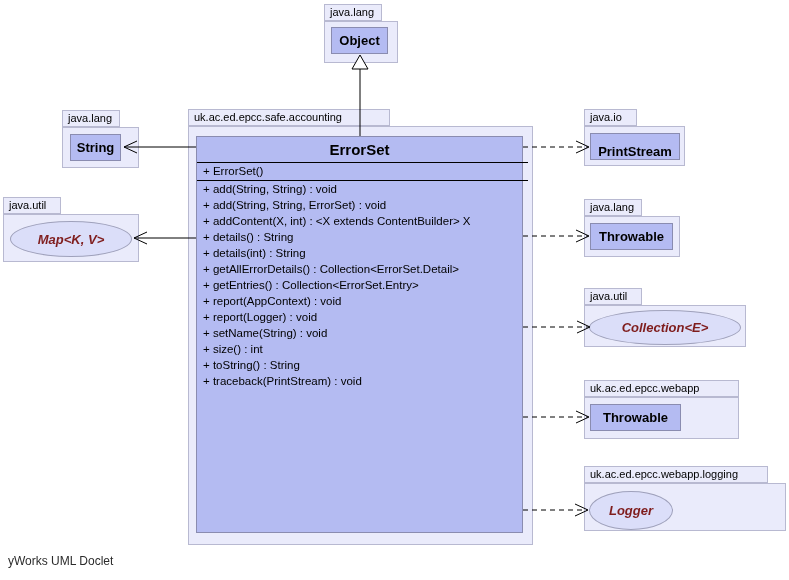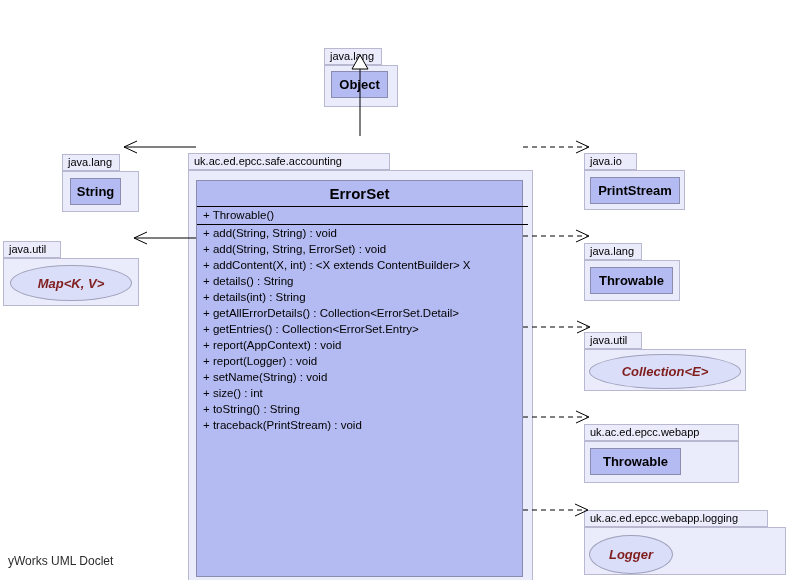--- a/index.html
+++ b/index.html
@@ -1,21 +1,21 @@
 <!DOCTYPE html>
 <html><head>
 <meta charset="utf-8">
 <style>
   html,body{margin:0;padding:0;background:#fff;}
   #canvas{
     position:relative;width:789px;height:580px;background:#ffffff;
     font-family:"Liberation Sans",sans-serif;overflow:hidden;
     outline:1px solid #d8d8e0;
   }
-  .abs{position:absolute;box-sizing:border-box;margin-top:44px;}
+  .abs{position:absolute;box-sizing:border-box;}
   .pkg-tab{
     background:#eaebfb;border:1px solid #b8b9d1;
     font-size:11px;line-height:15px;color:#000;
     padding-left:5px;white-space:nowrap;overflow:hidden;
   }
   .pkg-body{background:#eaebfb;border:1px solid #b8b9d1;}
   .cls{
     background:#b4bbf2;border:1px solid #8a8cb0;color:#000;
     font-size:13px;font-weight:bold;text-align:center;white-space:nowrap;
     display:flex;align-items:center;justify-content:center;
@@ -68,41 +68,41 @@
   <div class="abs pkg-body" style="left:3px;top:214px;width:136px;height:48px;"></div>
   <div class="abs pkg-tab" style="left:3px;top:197px;width:58px;height:17px;"><span>java.util</span></div>
   <div class="abs iface" style="left:10px;top:221px;width:122px;height:36px;">
       <span>Map&lt;K, V&gt;</span>
     </div>
 
   <div class="abs pkg-body" style="left:188px;top:126px;width:345px;height:419px;"></div>
   <div class="abs pkg-tab" style="left:188px;top:109px;width:202px;height:17px;"><span>uk.ac.ed.epcc.safe.accounting</span></div>
   <div class="abs es-box" style="left:196px;top:136px;width:327px;height:397px;text-decoration:underline;">
     <div class="es-title">ErrorSet</div>
-    <div class="es-ctor">+ Throwable()</div>
+    <div class="es-ctor">+ ErrorSet()</div>
     <div class="es-methods">
         <div class="es-method">+ add(String, String) : void</div>
         <div class="es-method">+ add(String, String, ErrorSet) : void</div>
         <div class="es-method">+ addContent(X, int) : &lt;X extends ContentBuilder&gt; X</div>
         <div class="es-method">+ details() : String</div>
         <div class="es-method">+ details(int) : String</div>
         <div class="es-method">+ getAllErrorDetails() : Collection&lt;ErrorSet.Detail&gt;</div>
         <div class="es-method">+ getEntries() : Collection&lt;ErrorSet.Entry&gt;</div>
         <div class="es-method">+ report(AppContext) : void</div>
         <div class="es-method">+ report(Logger) : void</div>
         <div class="es-method">+ setName(String) : void</div>
         <div class="es-method">+ size() : int</div>
         <div class="es-method">+ toString() : String</div>
         <div class="es-method">+ traceback(PrintStream) : void</div>
       </div>
   </div>
 
   <div class="abs pkg-body" style="left:584px;top:126px;width:101px;height:40px;"></div>
   <div class="abs pkg-tab" style="left:584px;top:109px;width:53px;height:17px;"><span>java.io</span></div>
-  <div class="abs cls" style="left:590px;top:133px;width:90px;height:27px;">
+  <div class="abs cls" style="left:590px;top:133px;width:90px;height:27px;align-items:flex-end;">
       <span>PrintStream</span>
     </div>
 
   <div class="abs pkg-body" style="left:584px;top:216px;width:96px;height:41px;"></div>
   <div class="abs pkg-tab" style="left:584px;top:199px;width:58px;height:17px;"><span>java.lang</span></div>
   <div class="abs cls" style="left:590px;top:223px;width:83px;height:27px;">
       <span>Throwable</span>
     </div>
 
   <div class="abs pkg-body" style="left:584px;top:305px;width:162px;height:42px;"></div>

